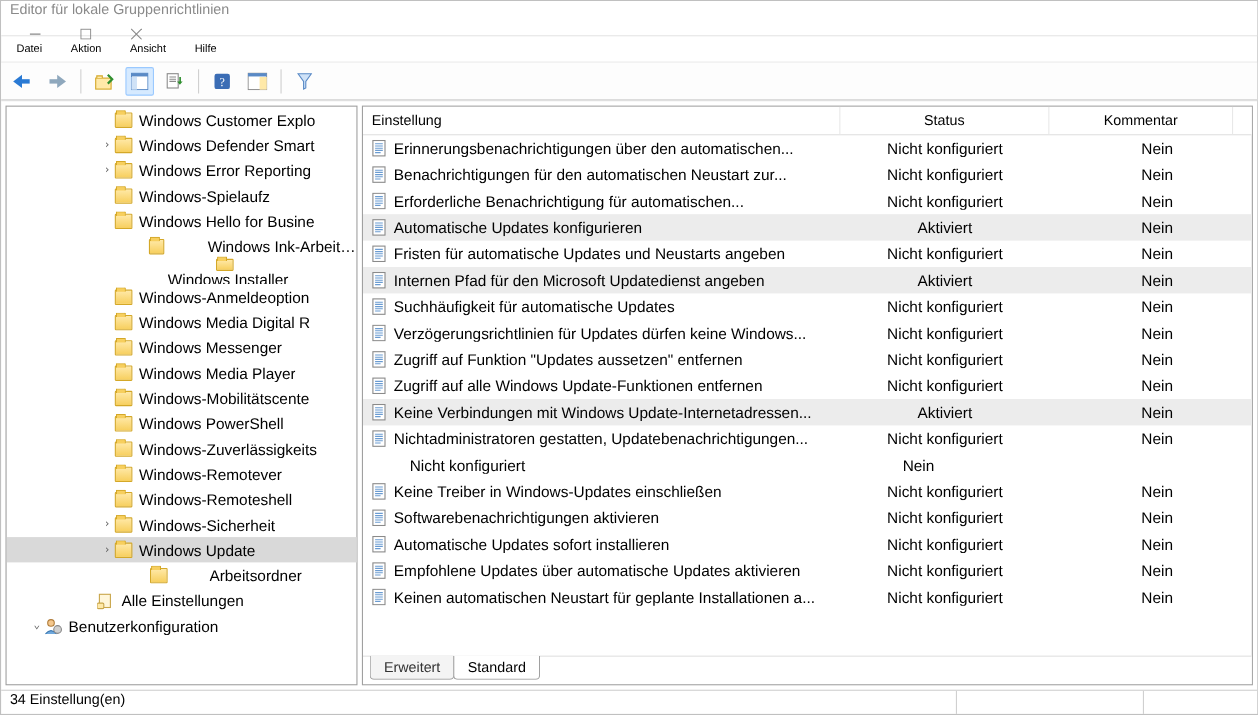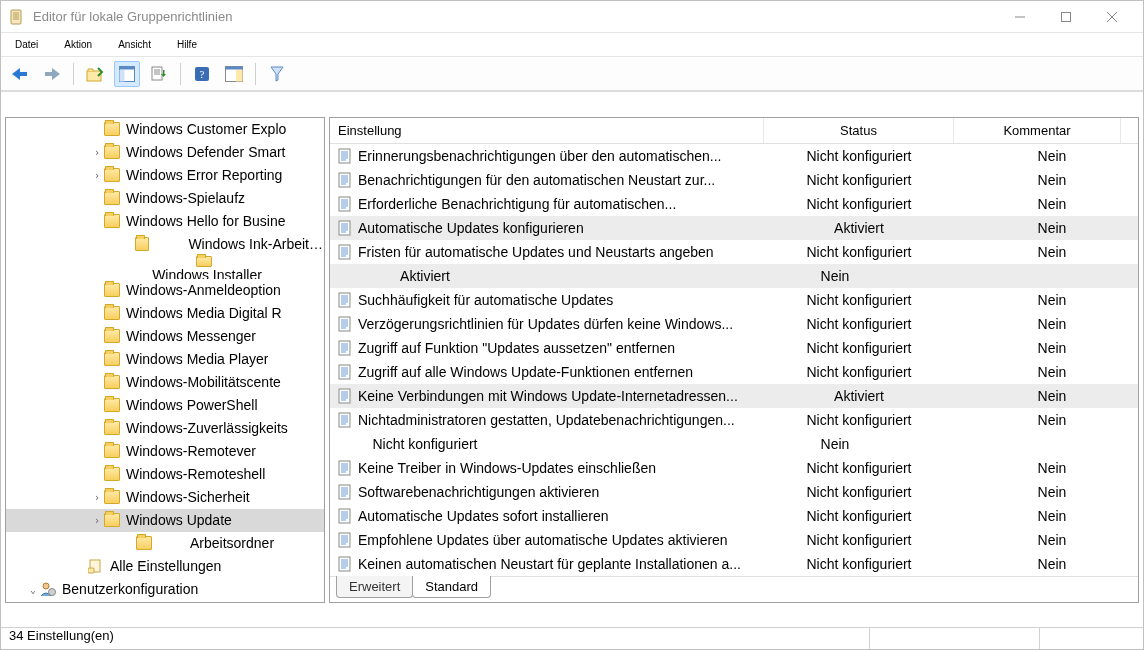--- a/index.html
+++ b/index.html
@@ -10,24 +10,24 @@
     color: #000;
     background: #fff;
     width: 1144px;
     height: 650px;
     overflow: hidden;
     border: 1px solid #c0c0c0;
   }
   .title-bar {
     height: 32px;
     display: flex;
-    align-items: center;
     padding: 0 8px;
     border-bottom: 1px solid #e5e5e5;
     background: #fff;
+    flex-direction: column;
   }
   .title-bar .app-icon { width: 16px; height: 16px; margin-right: 8px; }
   .title-bar .title { color: #8a8a8a; font-size: 13px; flex: 1; }
   .win-controls { display: flex; gap: 0; }
   .win-btn { width: 46px; height: 30px; display: flex; align-items:center; justify-content:center; color:#888; }
   .menu-bar {
     height: 24px;
     display: flex;
     align-items: center;
     padding: 2px 10px;
@@ -49,21 +49,20 @@
     width: 26px; height: 26px;
     display:flex; align-items:center; justify-content:center;
     border:1px solid transparent;
     border-radius:2px;
   }
   .tool-btn.active { background:#d6eaff; border-color:#9ac9ff; }
   .content {
     display:flex;
     height: calc(100% - 32px - 24px - 34px - 22px);
     border-top: 1px solid #dcdcdc;
-    align-items: center;
   }
   .tree-pane {
     width: 320px;
     border: 1px solid #a0a0a0;
     margin: 4px 2px 4px 4px;
     overflow: hidden;
     display:flex;
     flex-direction:column;
   }
   .tree-scroll { flex:1; overflow:auto; }
@@ -461,20 +460,31 @@
                 <line x1="3" y1="8" x2="10" y2="8" stroke="#6a9bd1"></line>
                 <line x1="3" y1="10" x2="10" y2="10" stroke="#6a9bd1"></line>
                 <line x1="3" y1="12" x2="8" y2="12" stroke="#6a9bd1"></line>
               </svg>
               <span>Fristen für automatische Updates und Neustarts angeben</span>
             </div>
             <div class="cell status-cell">Nicht konfiguriert</div>
             <div class="cell comment-cell">Nein</div>
           </div>
           <div class="row highlight">
+            <div class="cell setting-cell">
+              <svg class="policy-icon" viewBox="0 0 14 16">
+                <rect x="1" y="1" width="11" height="14" fill="#fff" stroke="#8a8a8a"></rect>
+                <line x1="3" y1="4" x2="10" y2="4" stroke="#6a9bd1"></line>
+                <line x1="3" y1="6" x2="10" y2="6" stroke="#6a9bd1"></line>
+                <line x1="3" y1="8" x2="10" y2="8" stroke="#6a9bd1"></line>
+                <line x1="3" y1="10" x2="10" y2="10" stroke="#6a9bd1"></line>
+                <line x1="3" y1="12" x2="8" y2="12" stroke="#6a9bd1"></line>
+              </svg>
+              <span>Internen Pfad für den Microsoft Updatedienst angeben</span>
+            </div>
             <div class="cell status-cell">Aktiviert</div>
             <div class="cell comment-cell">Nein</div>
           </div>
           <div class="row">
             <div class="cell setting-cell">
               <svg class="policy-icon" viewBox="0 0 14 16">
                 <rect x="1" y="1" width="11" height="14" fill="#fff" stroke="#8a8a8a"></rect>
                 <line x1="3" y1="4" x2="10" y2="4" stroke="#6a9bd1"></line>
                 <line x1="3" y1="6" x2="10" y2="6" stroke="#6a9bd1"></line>
                 <line x1="3" y1="8" x2="10" y2="8" stroke="#6a9bd1"></line>

